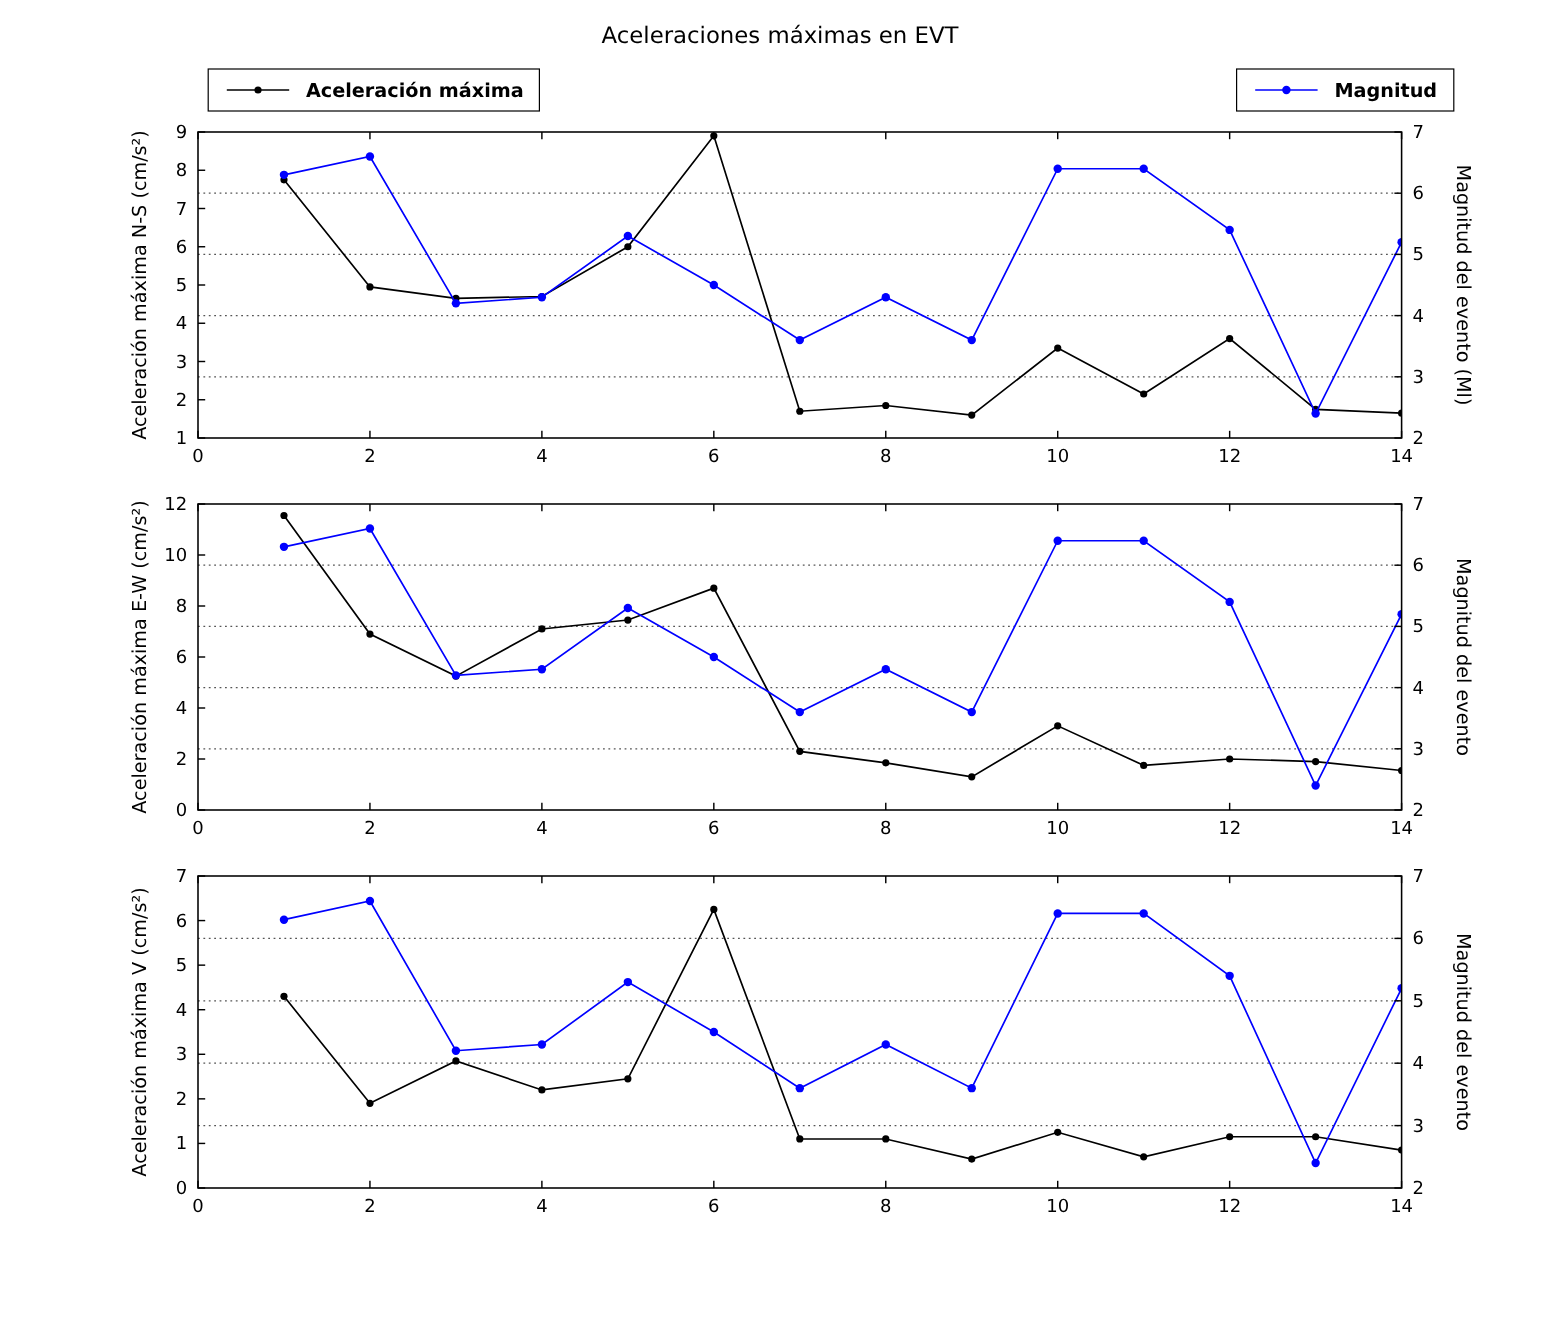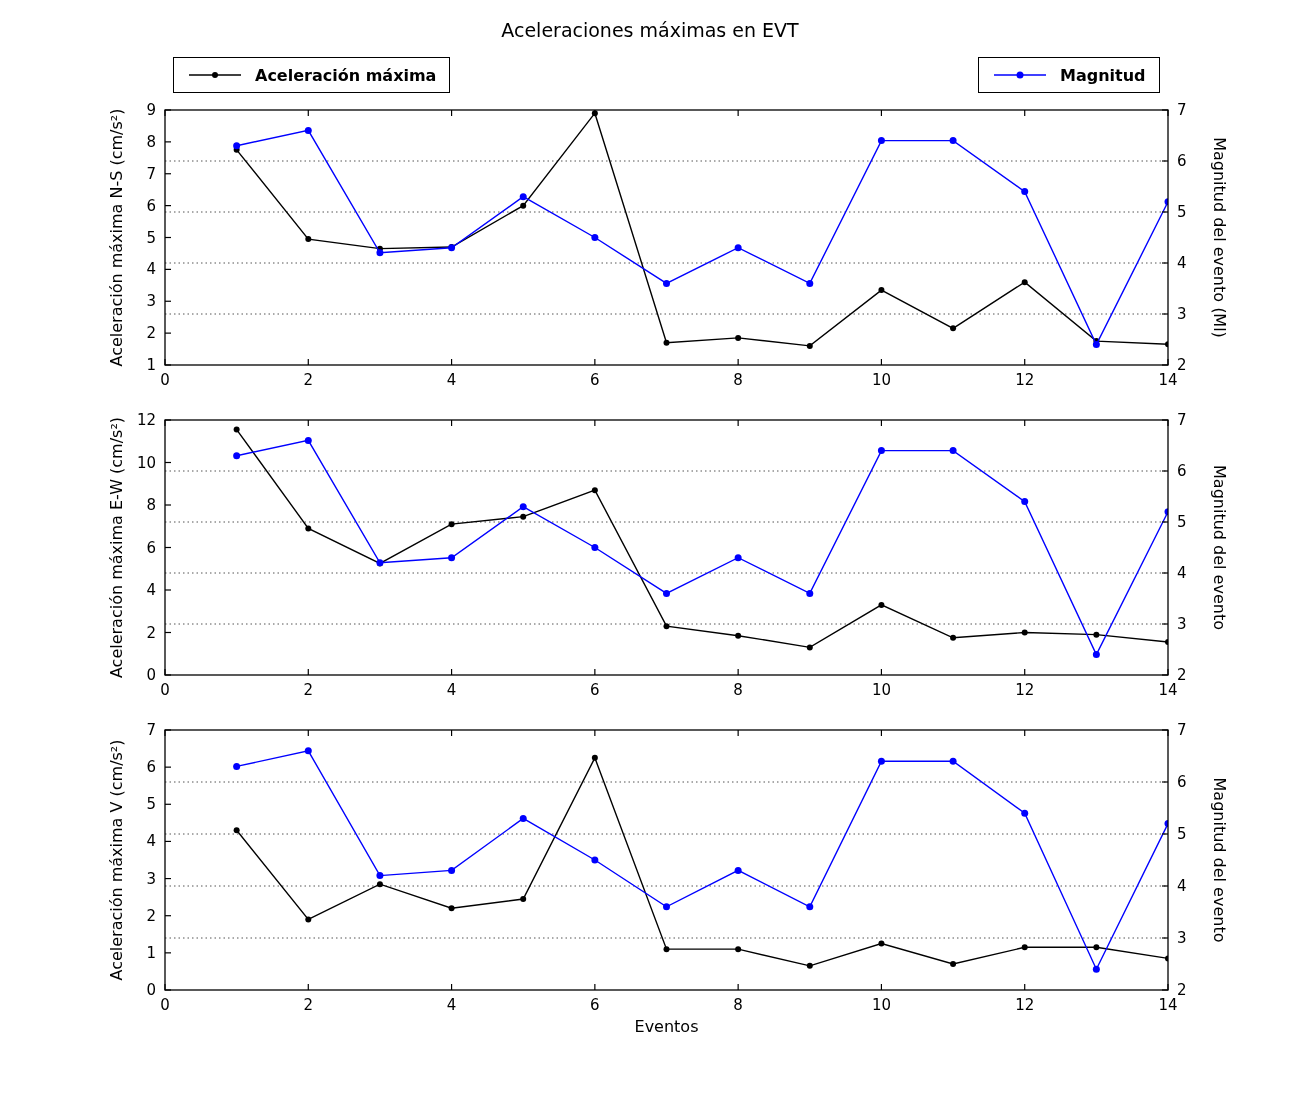--- a/index.html
+++ b/index.html
@@ -3,21 +3,21 @@
 <meta charset="utf-8">
 <style>
   html,body{margin:0;padding:0;background:#ffffff;}
   .figure{position:relative;width:1300px;height:1100px;background:#ffffff;
           font-family:"DejaVu Sans",sans-serif;color:#000;overflow:hidden;}
   .title{position:absolute;top:19px;left:0;width:1300px;text-align:center;
          font-size:19px;color:#000000;}
   .legend{position:absolute;top:57px;height:34px;border:1px solid #000;background:#fff;
           display:flex;align-items:center;padding:0 13px;gap:12px;font-size:16px;z-index:3;font-weight:bold;}
   .legend-acc{left:173px;}
-  .legend-mag{left:978px;}
+  .legend-mag{left:1030px;}
   #charts{position:absolute;top:0;left:0;}
   .tick{font-family:"DejaVu Sans",sans-serif;font-size:15px;fill:#000;}
   .axlabel{font-family:"DejaVu Sans",sans-serif;font-size:16px;fill:#000;}
   .xlabel{position:absolute;left:165px;width:1003px;top:1017px;text-align:center;font-size:16px;}
 </style>
 </head>
 <body>
 
 <div class="figure">
   <div class="title">Aceleraciones máximas en EVT</div>
@@ -328,14 +328,13 @@
         <text x="1177" y="839" text-anchor="start" class="tick">5</text>
         <line x1="1168" x2="1162" y1="782" y2="782" stroke="#000" stroke-width="1.2"></line>
         <text x="1177" y="787" text-anchor="start" class="tick">6</text>
         <line x1="1168" x2="1162" y1="730" y2="730" stroke="#000" stroke-width="1.2"></line>
         <text x="1177" y="735" text-anchor="start" class="tick">7</text>
         <text transform="translate(122 860) rotate(-90)" text-anchor="middle" class="axlabel">Aceleración máxima V (cm/s²)</text>
         <text transform="translate(1214 860) rotate(90)" text-anchor="middle" class="axlabel">Magnitud del evento</text>
       </g>
     </svg>
 
-  <div class="xlabel">Eventos</div>
 </div>
 
 </body></html>

